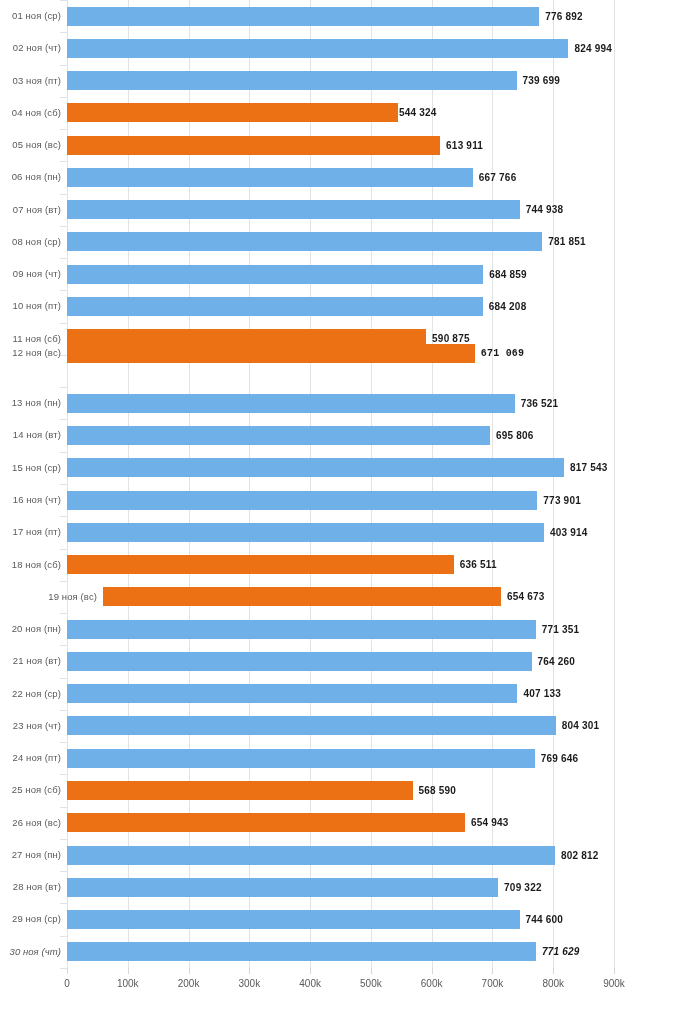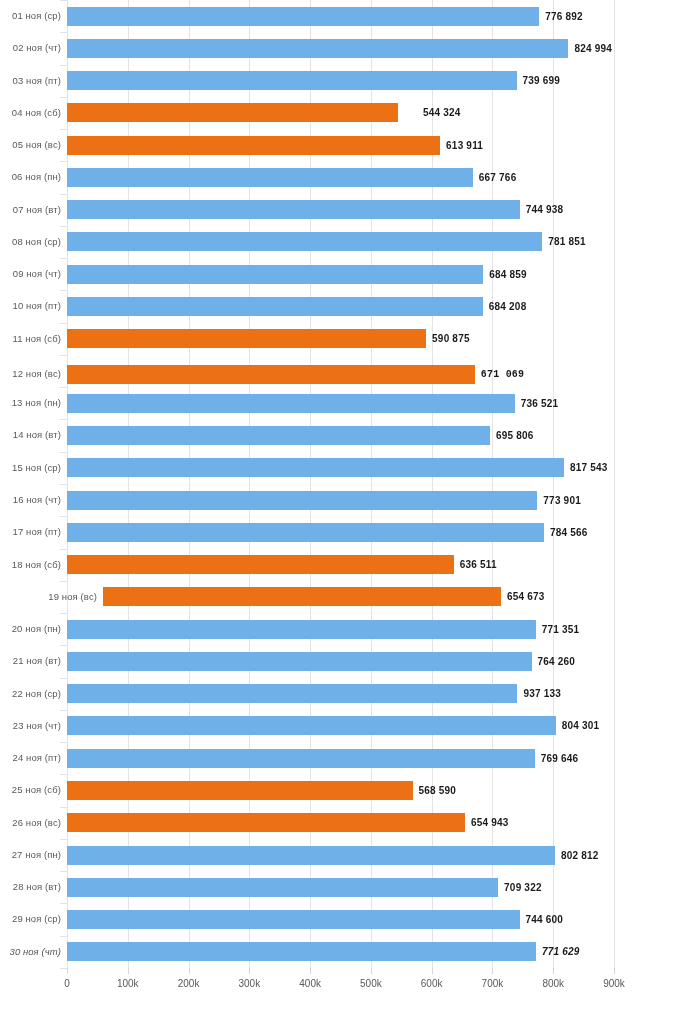--- a/index.html
+++ b/index.html
@@ -164,21 +164,21 @@
         <div class="bar-value" style="left: 574.413px;">824 994</div>
       </div>
       <div class="bar-row" style="top: 64.5333px;">
         <div class="cat-label">03 ноя (пт)</div>
         <div class="bar weekday" style="width: 449.573px;"></div>
         <div class="bar-value" style="left: 522.573px;">739 699</div>
       </div>
       <div class="bar-row" style="top: 96.8px;">
         <div class="cat-label">04 ноя (сб)</div>
         <div class="bar weekend" style="width: 330.828px;"></div>
-        <div class="bar-value" style="left: 423px;">544 324</div>
+        <div class="bar-value" style="left: 399px;">544 324</div>
       </div>
       <div class="bar-row" style="top: 129.067px;">
         <div class="cat-label">05 ноя (вс)</div>
         <div class="bar weekend" style="width: 373.121px;"></div>
         <div class="bar-value" style="left: 446.121px;">613 911</div>
       </div>
       <div class="bar-row" style="top: 161.333px;">
         <div class="cat-label">06 ноя (пн)</div>
         <div class="bar weekday" style="width: 405.853px;"></div>
         <div class="bar-value" style="left: 478.853px;">667 766</div>
@@ -201,21 +201,21 @@
       <div class="bar-row" style="top: 290.4px; padding-left: 45px;">
         <div class="cat-label">10 ноя (пт)</div>
         <div class="bar weekday" style="width: 415.846px;"></div>
         <div class="bar-value" style="left: 488.846px;">684 208</div>
       </div>
       <div class="bar-row" style="top: 322.667px;">
         <div class="cat-label">11 ноя (сб)</div>
         <div class="bar weekend" style="width: 359.121px;"></div>
         <div class="bar-value" style="left: 432.121px;">590 875</div>
       </div>
-      <div class="bar-row" style="top: 358px;">
+      <div class="bar-row" style="top: 337px;">
         <div class="cat-label">12 ноя (вс)</div>
         <div class="bar weekend" style="width: 407.861px;"></div>
         <div class="bar-value" style="left: 480.861px; font-family: Liberation Mono, monospace;">671 069</div>
       </div>
       <div class="bar-row" style="top: 387.2px;">
         <div class="cat-label">13 ноя (пн)</div>
         <div class="bar weekday" style="width: 447.641px;"></div>
         <div class="bar-value" style="left: 520.641px;">736 521</div>
       </div>
       <div class="bar-row" style="top: 419.467px;">
@@ -229,21 +229,21 @@
         <div class="bar-value" style="left: 569.884px;">817 543</div>
       </div>
       <div class="bar-row" style="top: 484px;">
         <div class="cat-label">16 ноя (чт)</div>
         <div class="bar weekday" style="width: 470.36px;"></div>
         <div class="bar-value" style="left: 543.36px;">773 901</div>
       </div>
       <div class="bar-row" style="top: 516.267px;">
         <div class="cat-label">17 ноя (пт)</div>
         <div class="bar weekday" style="width: 477.053px;"></div>
-        <div class="bar-value" style="left: 550.053px;">784 566</div>
+        <div class="bar-value" style="left: 550.053px;">403 914</div>
       </div>
       <div class="bar-row" style="top: 548.533px;">
         <div class="cat-label">18 ноя (сб)</div>
         <div class="bar weekend" style="width: 386.857px;"></div>
         <div class="bar-value" style="left: 459.857px;">636 511</div>
       </div>
       <div class="bar-row" style="top: 580.8px; margin-left: 36px;">
         <div class="cat-label">19 ноя (вс)</div>
         <div class="bar weekend" style="width: 397.896px;"></div>
         <div class="bar-value" style="left: 470.896px;">654 673</div>
@@ -254,21 +254,21 @@
         <div class="bar-value" style="left: 541.81px;">771 351</div>
       </div>
       <div class="bar-row" style="top: 645.333px;">
         <div class="cat-label">21 ноя (вт)</div>
         <div class="bar weekday" style="width: 464.5px;"></div>
         <div class="bar-value" style="left: 537.5px;">764 260</div>
       </div>
       <div class="bar-row" style="top: 677.6px;">
         <div class="cat-label">22 ноя (ср)</div>
         <div class="bar weekday" style="width: 450.444px;"></div>
-        <div class="bar-value" style="left: 523.444px;">937 133</div>
+        <div class="bar-value" style="left: 523.444px;">407 133</div>
       </div>
       <div class="bar-row" style="top: 709.867px;">
         <div class="cat-label">23 ноя (чт)</div>
         <div class="bar weekday" style="width: 488.836px;"></div>
         <div class="bar-value" style="left: 561.836px;">804 301</div>
       </div>
       <div class="bar-row" style="top: 742.133px;">
         <div class="cat-label">24 ноя (пт)</div>
         <div class="bar weekday" style="width: 467.774px;"></div>
         <div class="bar-value" style="left: 540.774px;">769 646</div>

